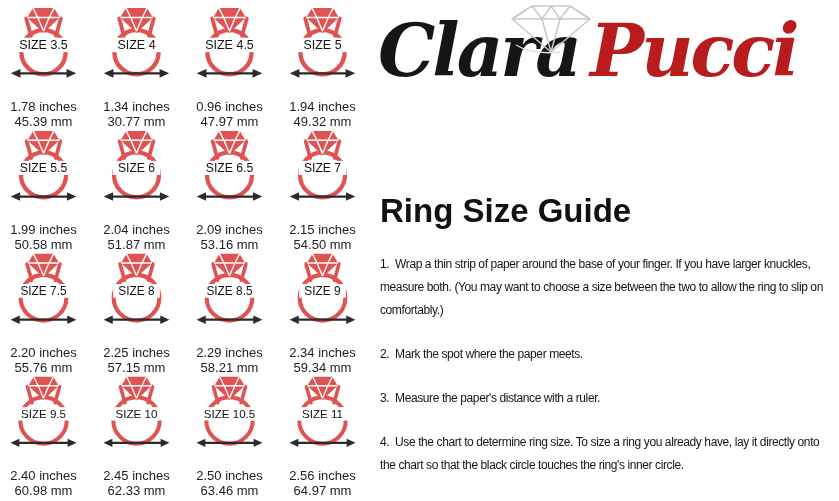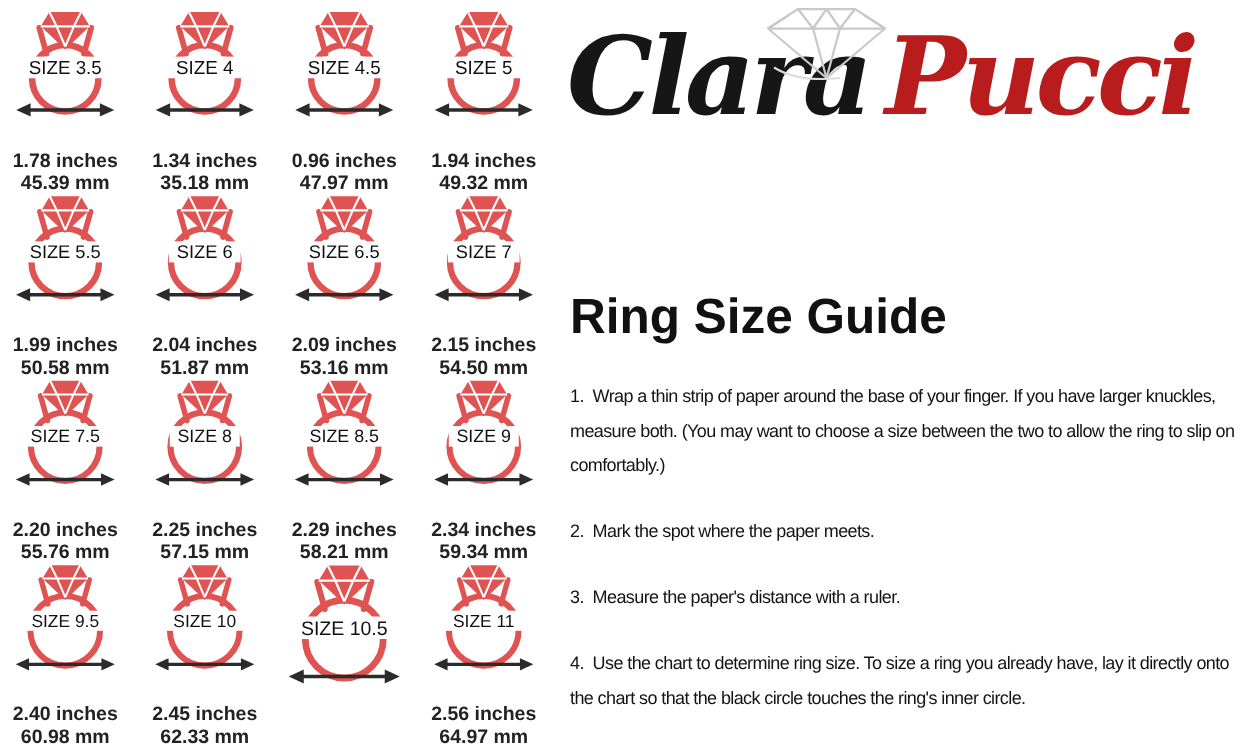--- a/index.html
+++ b/index.html
@@ -31,21 +31,20 @@
     font-size: 13px;
     fill: #111111;
   }
   .meas {
     margin-top: 18px;
     text-align: center;
     font-size: 13px;
     line-height: 15px;
     color: #222222;
     white-space: nowrap;
-    font-weight: bold;
   }
 
   
   .right-col {
     position: absolute;
     left: 378px; top: 0;
     width: 458px; height: 501px;
   }
 
   .logo {
@@ -114,21 +113,21 @@
         <circle cx="46.5" cy="48" r="23" fill="none" stroke="#e05353" stroke-width="4.5"></circle>
         <path d="M33.5,31 L28.5,13 M59.5,31 L64.5,13" stroke="#e05353" stroke-width="4" stroke-linecap="round" fill="none"></path>
         <polygon points="29.5,12 35.5,2 57.5,2 63.5,12 46.5,28" fill="#e05353"></polygon>
         <path d="M29.5,12 H63.5 M35.5,2 L40.5,12 M57.5,2 L52.5,12 M40.5,12 L46.5,26 M52.5,12 L46.5,26" stroke="#ffffff" stroke-width="1.5" fill="none"></path>
         <rect x="21" y="33" width="51" height="15" fill="#ffffff"></rect>
         <text class="ring-label" x="46.5" y="45" text-anchor="middle">SIZE 4</text>
         <line x1="21.5" y1="70" x2="71.5" y2="70" stroke="#2b2b2b" stroke-width="2.4"></line>
         <polygon points="12.5,70 22.5,65.4 22.5,74.6" fill="#2b2b2b"></polygon>
         <polygon points="80.5,70 70.5,65.4 70.5,74.6" fill="#2b2b2b"></polygon>
       </svg>
-      <div class="meas"><span>1.34 inches</span><br><span>35.18 mm</span></div>
+      <div class="meas"><span>1.34 inches</span><br><span>30.77 mm</span></div>
     </div>
     <div class="ring-cell">
       <svg width="93" height="78" viewBox="0 0 93 78">
         <circle cx="46.5" cy="48" r="23" fill="none" stroke="#e05353" stroke-width="4.5"></circle>
         <path d="M33.5,31 L28.5,13 M59.5,31 L64.5,13" stroke="#e05353" stroke-width="4" stroke-linecap="round" fill="none"></path>
         <polygon points="29.5,12 35.5,2 57.5,2 63.5,12 46.5,28" fill="#e05353"></polygon>
         <path d="M29.5,12 H63.5 M35.5,2 L40.5,12 M57.5,2 L52.5,12 M40.5,12 L46.5,26 M52.5,12 L46.5,26" stroke="#ffffff" stroke-width="1.5" fill="none"></path>
         <rect x="14" y="33" width="65" height="15" fill="#ffffff"></rect>
         <text class="ring-label" x="46.5" y="45" text-anchor="middle">SIZE 4.5</text>
         <line x1="21.5" y1="70" x2="71.5" y2="70" stroke="#2b2b2b" stroke-width="2.4"></line>
@@ -296,20 +295,21 @@
         <circle cx="46.5" cy="51" r="26" fill="none" stroke="#e05353" stroke-width="4.5"></circle>
         <path d="M33.5,31 L28.5,13 M59.5,31 L64.5,13" stroke="#e05353" stroke-width="4" stroke-linecap="round" fill="none"></path>
         <polygon points="29.5,12 35.5,2 57.5,2 63.5,12 46.5,28" fill="#e05353"></polygon>
         <path d="M29.5,12 H63.5 M35.5,2 L40.5,12 M57.5,2 L52.5,12 M40.5,12 L46.5,26 M52.5,12 L46.5,26" stroke="#ffffff" stroke-width="1.5" fill="none"></path>
         <rect x="10.5" y="36" width="72" height="15" fill="#ffffff"></rect>
         <text class="ring-label" x="46.5" y="48" text-anchor="middle">SIZE 10.5</text>
         <line x1="18.5" y1="76" x2="74.5" y2="76" stroke="#2b2b2b" stroke-width="2.4"></line>
         <polygon points="9.5,76 19.5,71.4 19.5,80.6" fill="#2b2b2b"></polygon>
         <polygon points="83.5,76 73.5,71.4 73.5,80.6" fill="#2b2b2b"></polygon>
       </svg>
+      <div class="meas"><span>2.50 inches</span><br><span>63.46 mm</span></div>
     </div>
     <div class="ring-cell">
       <svg width="93" height="84" viewBox="0 0 93 84">
         <circle cx="46.5" cy="51" r="26" fill="none" stroke="#e05353" stroke-width="4.5"></circle>
         <path d="M33.5,31 L28.5,13 M59.5,31 L64.5,13" stroke="#e05353" stroke-width="4" stroke-linecap="round" fill="none"></path>
         <polygon points="29.5,12 35.5,2 57.5,2 63.5,12 46.5,28" fill="#e05353"></polygon>
         <path d="M29.5,12 H63.5 M35.5,2 L40.5,12 M57.5,2 L52.5,12 M40.5,12 L46.5,26 M52.5,12 L46.5,26" stroke="#ffffff" stroke-width="1.5" fill="none"></path>
         <rect x="17.5" y="36" width="58" height="15" fill="#ffffff"></rect>
         <text class="ring-label" x="46.5" y="48" text-anchor="middle">SIZE 11</text>
         <line x1="18.5" y1="76" x2="74.5" y2="76" stroke="#2b2b2b" stroke-width="2.4"></line>

